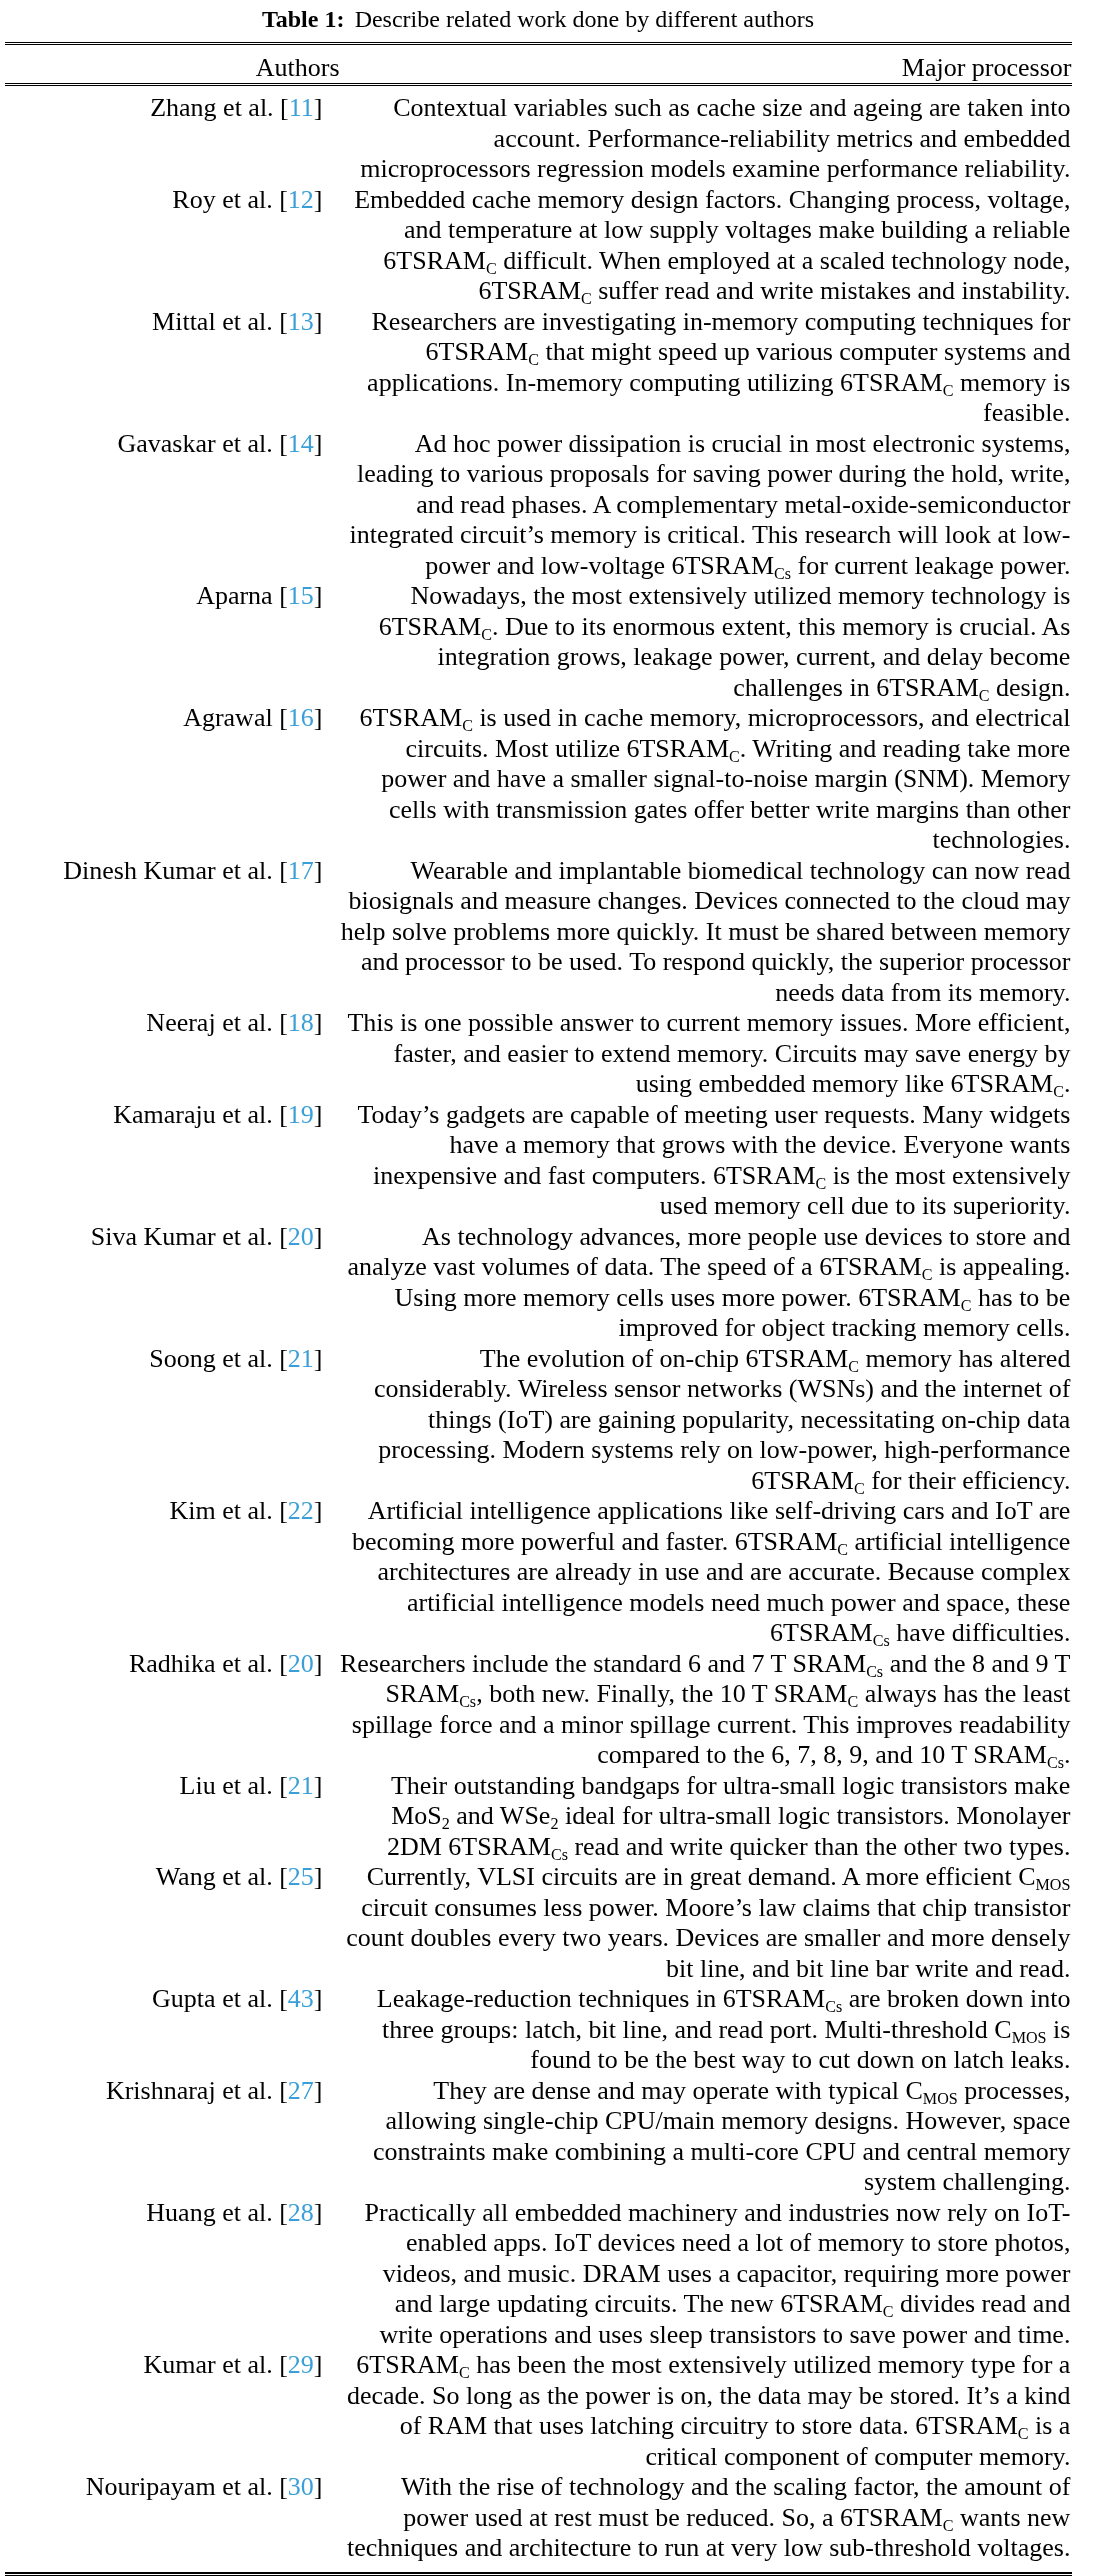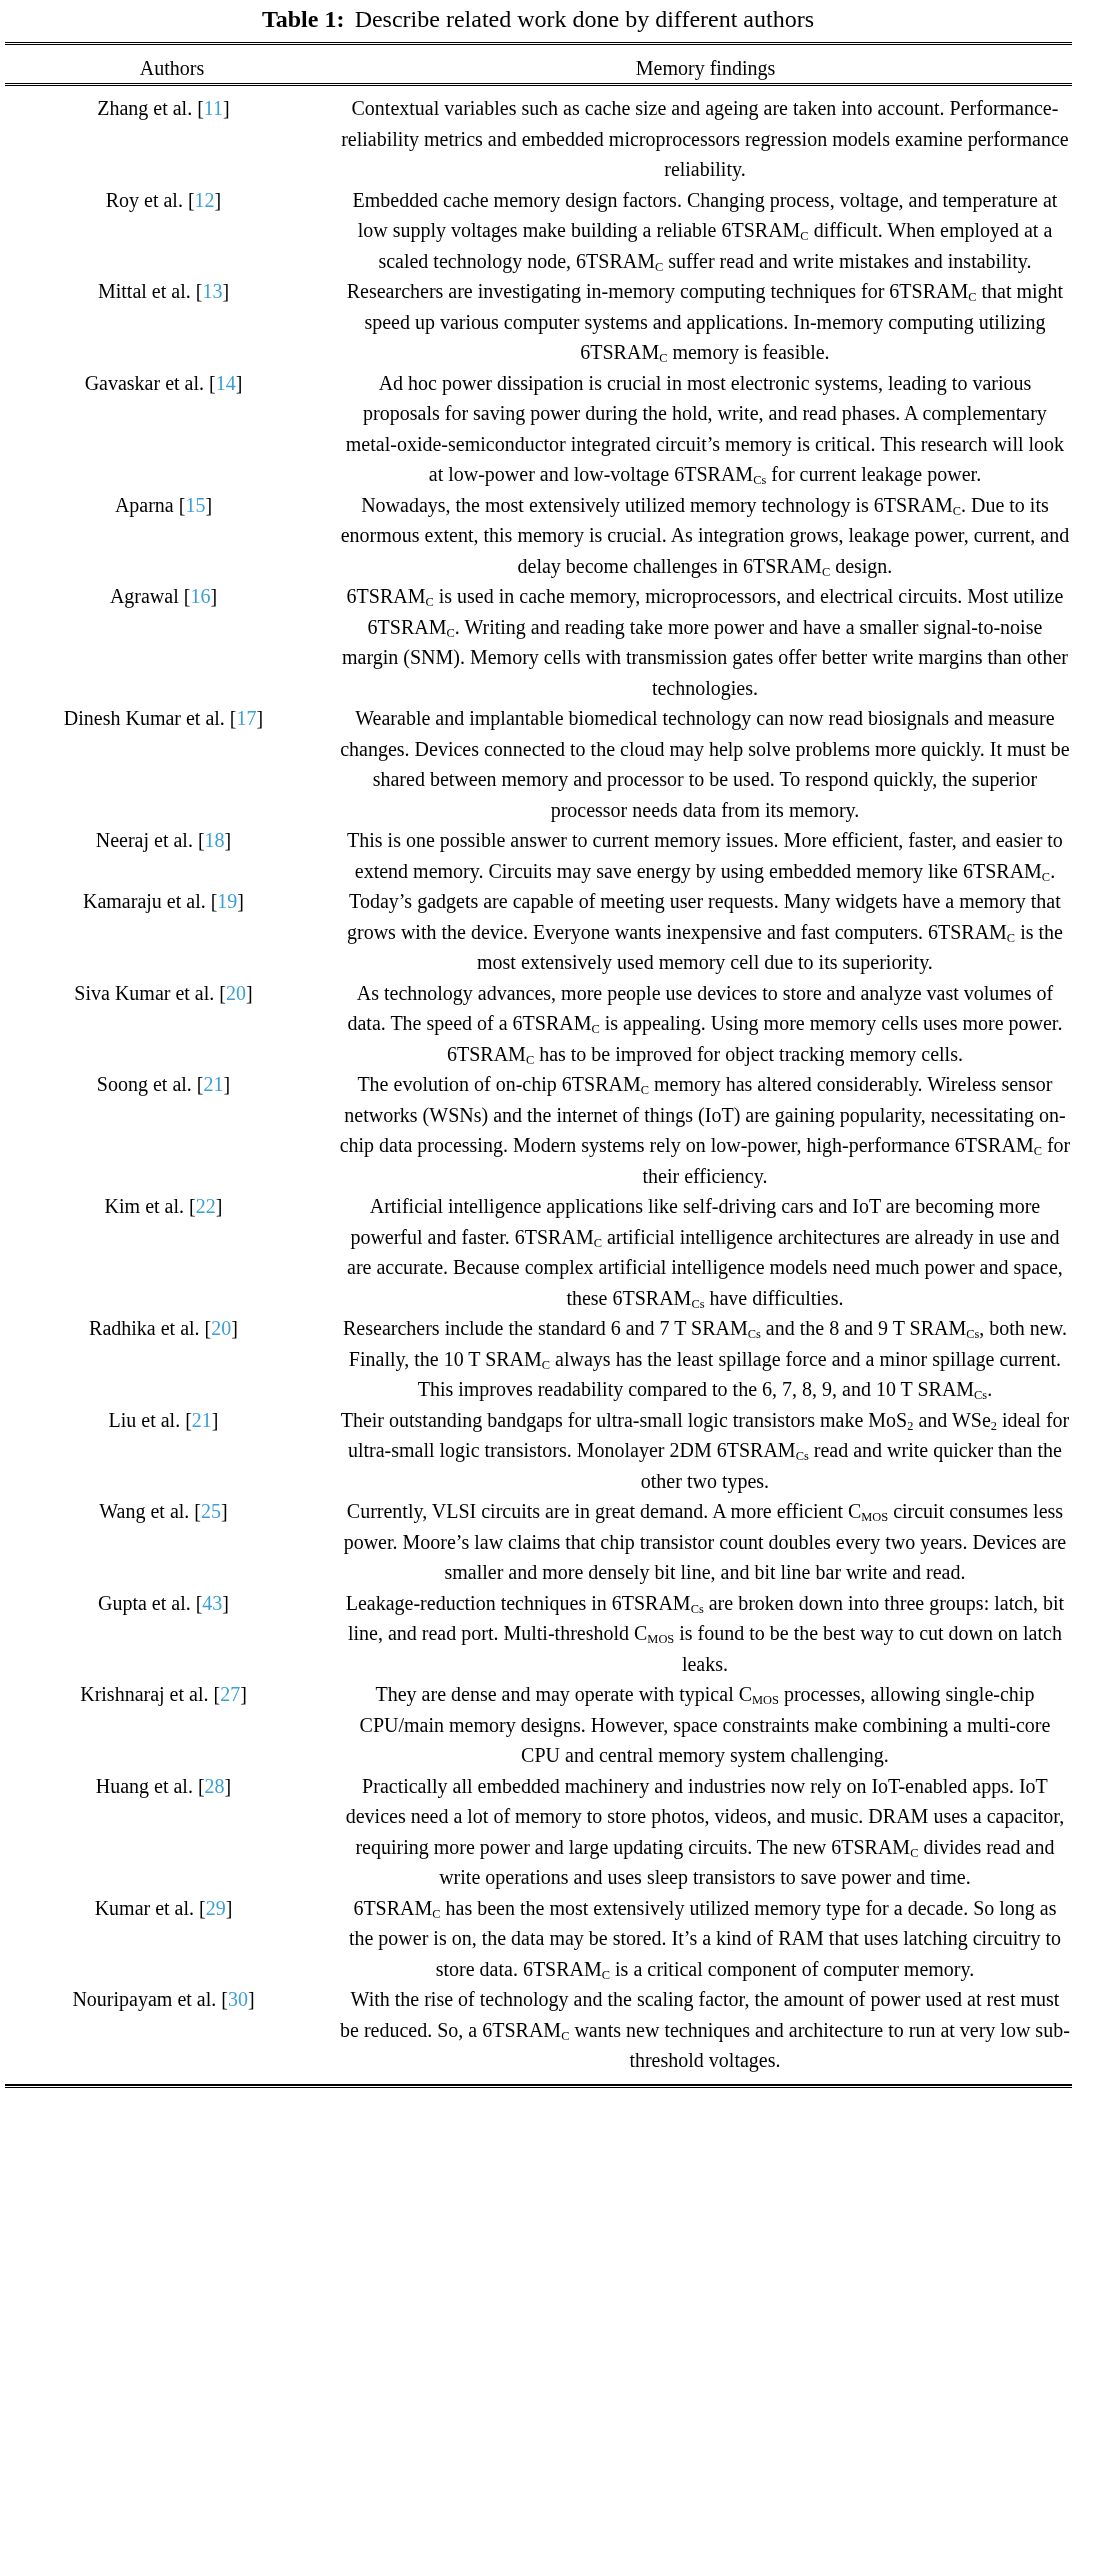--- a/index.html
+++ b/index.html
@@ -31,23 +31,23 @@
     font-size: 23px;
     line-height: 31px;
     padding: 8px 0 0 0;
   }
   #table-body { padding: 6.8px 0 8px 0; font-family: Liberation Serif, serif; }
   .trow {
     display: grid;
     grid-template-columns: 335px 1fr;
   }
   .tcell {
-    font-size: 20px;
+    font-size: 26px;
     line-height: 30.5px;
-    text-align: center;
+    text-align: right;
   }
   .author { padding-right: 17px; }
   .findings { padding-right: 1.1px; }
   sub {
     font-size: 0.62em;
     line-height: 0;
     vertical-align: -0.28em;
   }
   .ref { color: var(--cite, #3a9fd8); }
 </style>
@@ -56,21 +56,21 @@
 
 <div class="page">
   <div class="caption">
     <span class="lbl">Table 1:</span><span>Describe related work done by different authors</span>
   </div>
 
   <div class="rule top"></div>
 
   <div class="header-row">
     <div class="tcell">Authors</div>
-    <div class="tcell">Memory findings</div>
+    <div class="tcell">Major processor</div>
   </div>
 
   <div class="rule mid"></div>
 
   <div id="table-body">
       <div class="trow">
         <div class="tcell author">Zhang et al. [<span class="ref">11</span>]</div>
         <div class="tcell findings">Contextual variables such as cache size and ageing are taken into account. Performance-reliability metrics and embedded microprocessors regression models examine performance reliability.</div>
       </div>
       <div class="trow">

